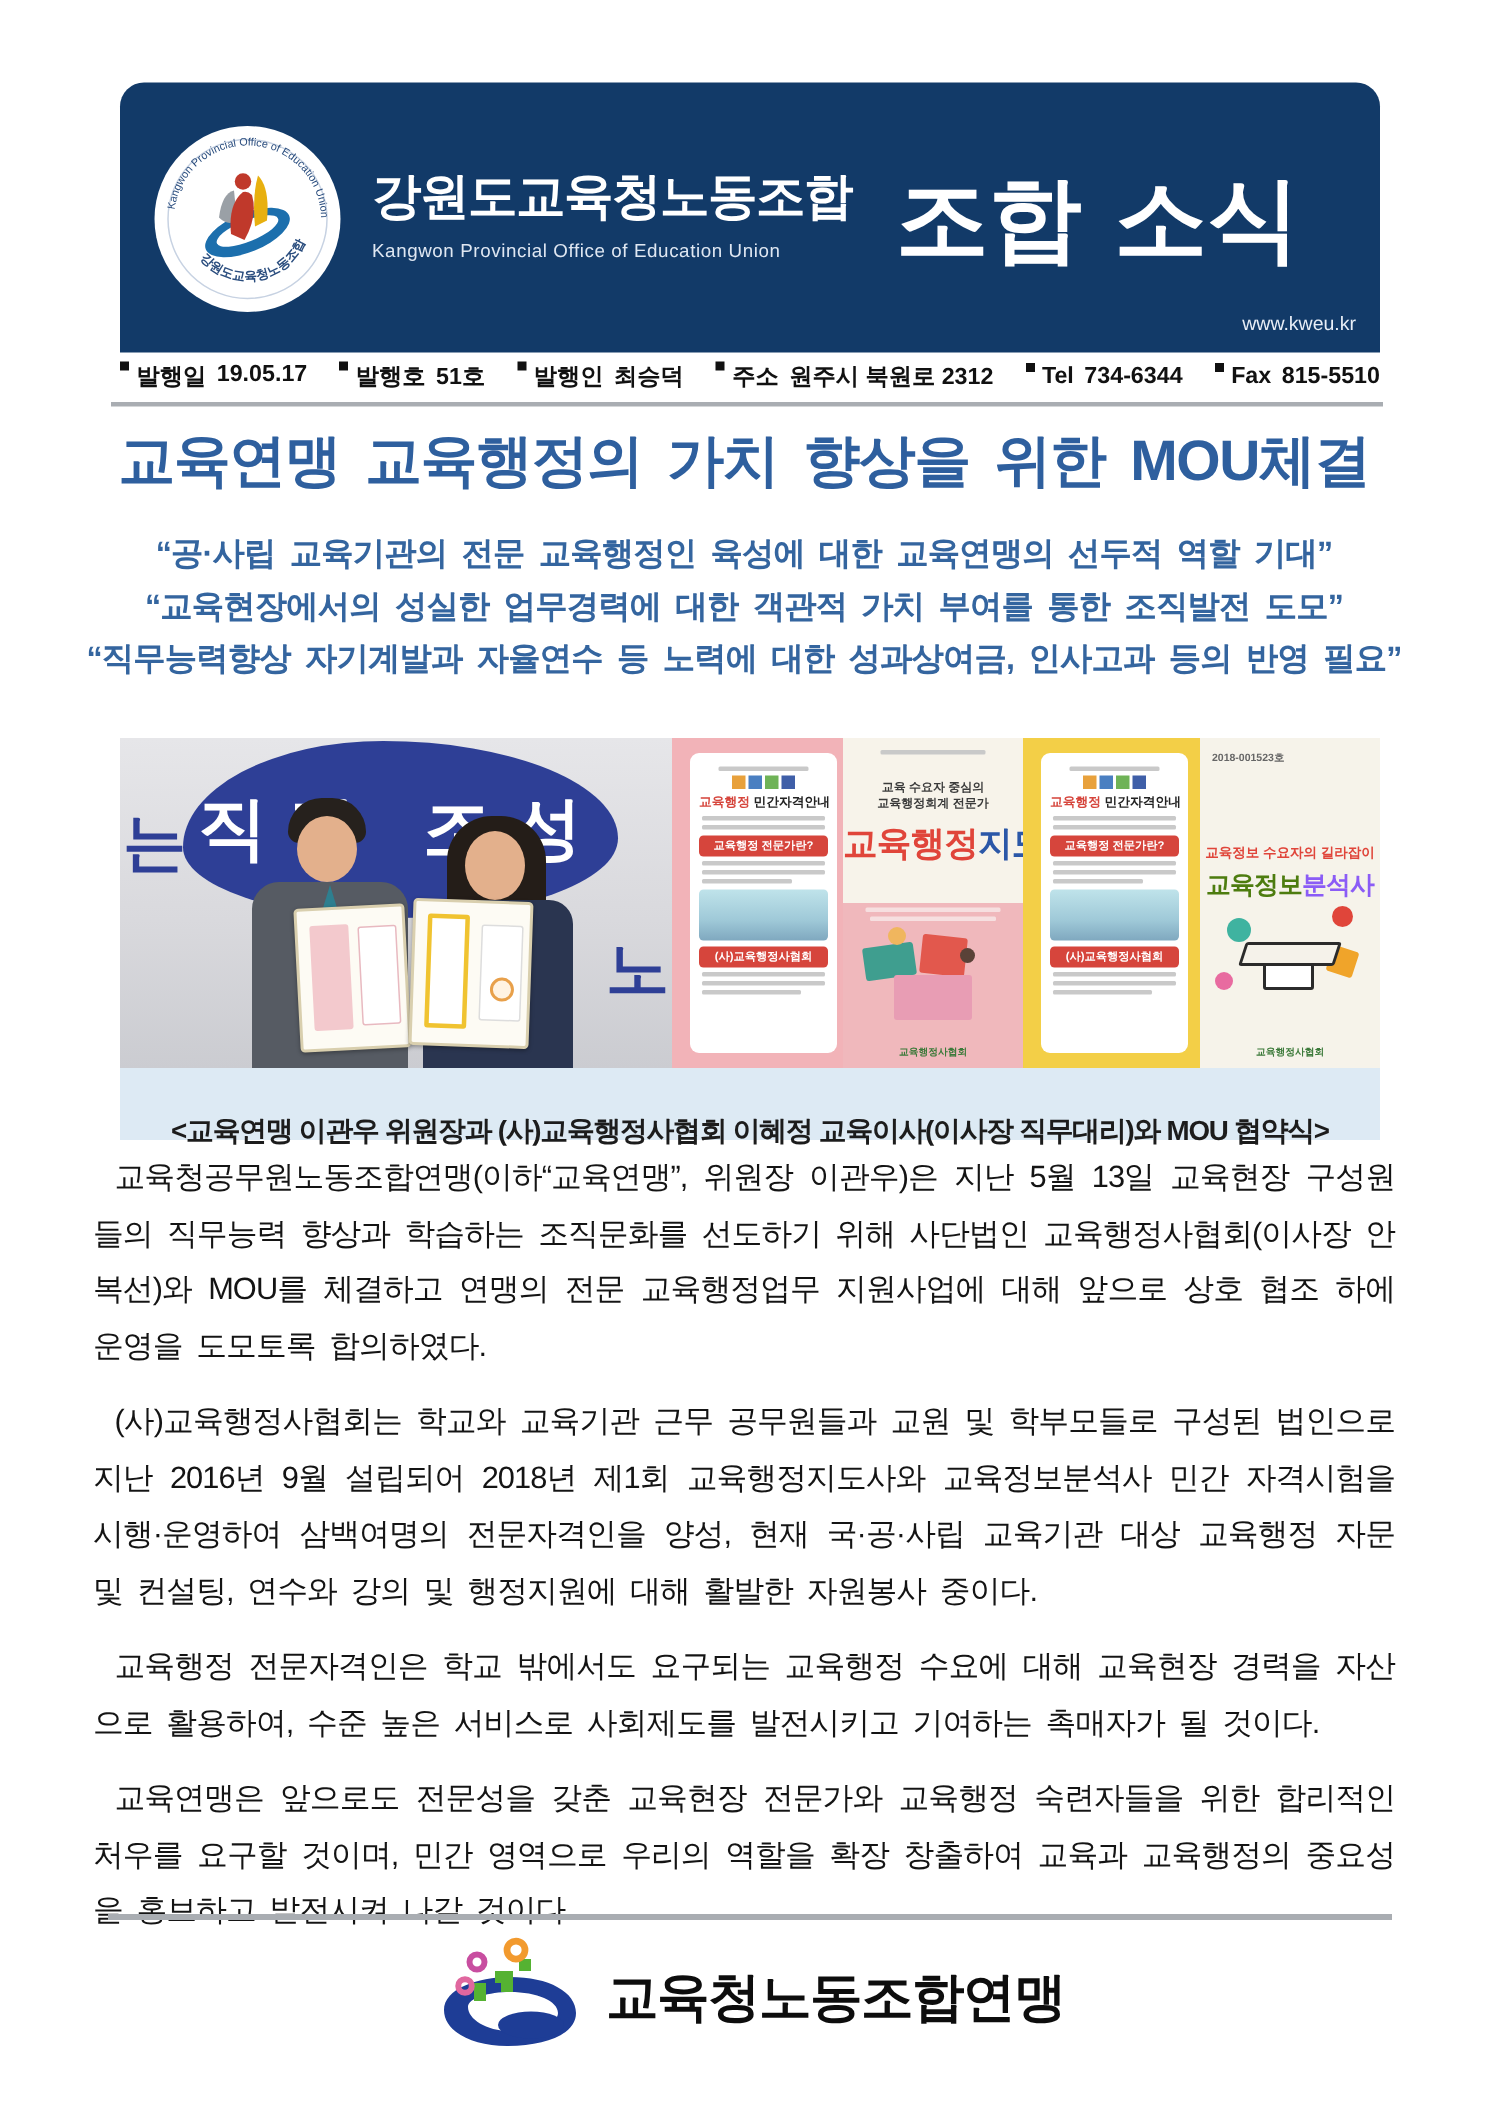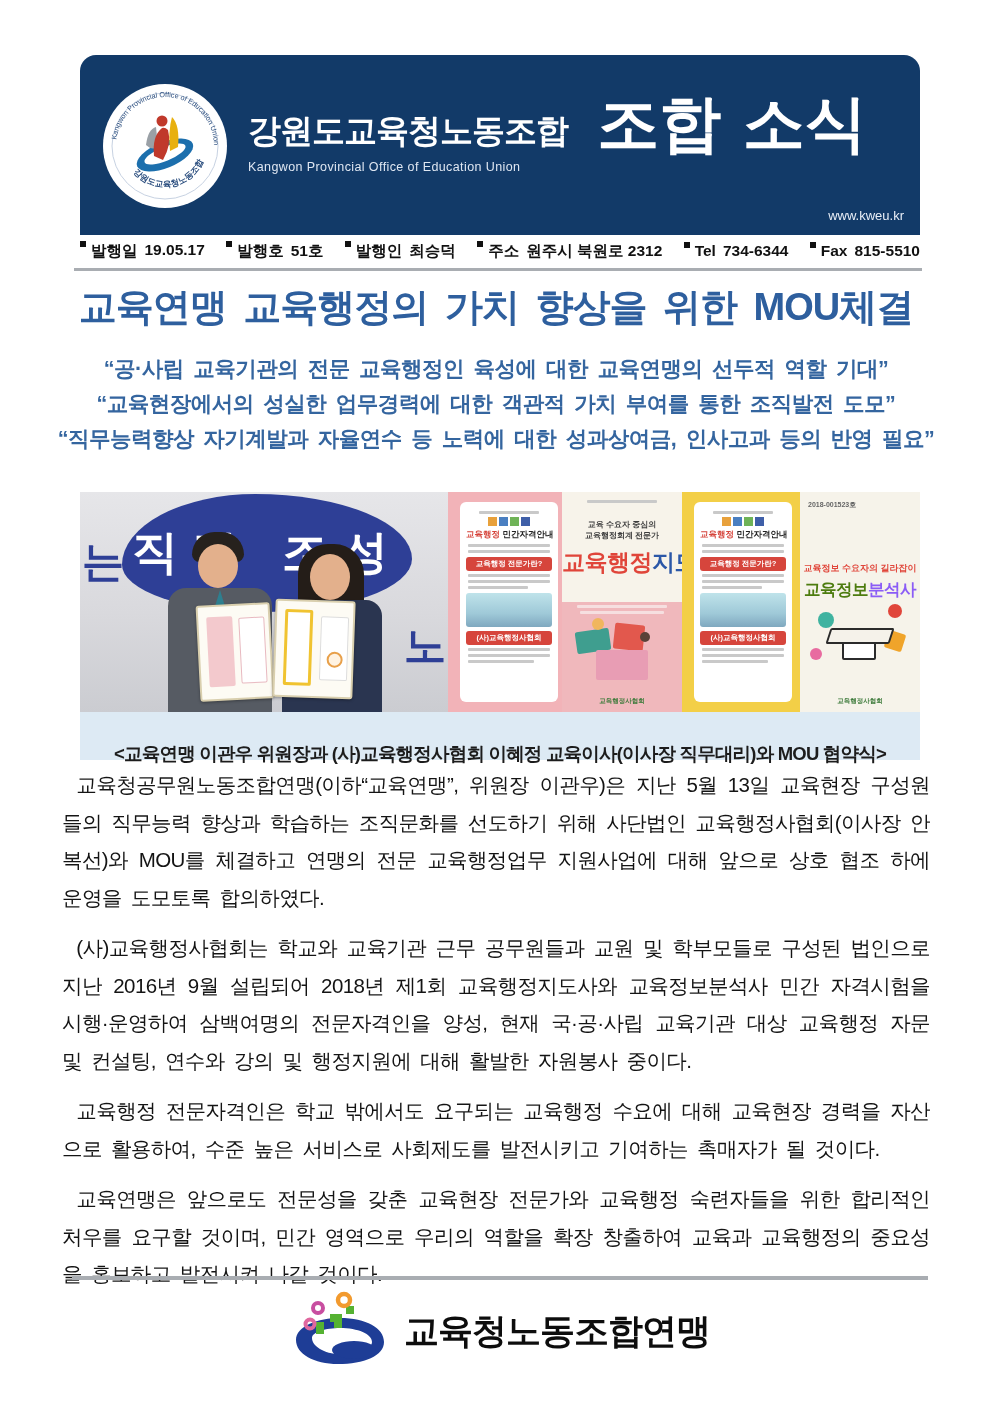--- a/index.html
+++ b/index.html
@@ -17,21 +17,21 @@
     left: 80px; top: 55px; width: 840px; height: 180px;
     background: #123a68;
     border-radius: 16px 16px 0 0;
   }
   .logo-wrap { left: 22px; top: 28px; width: 126px; height: 126px; }
   .hdr-text-col { left: 168px; top: 48px; width: 330px; }
   .hdr-slogan { color: #f0c12f; font-size: 16.5px; font-weight: bold; letter-spacing: -0.5px; }
   .hdr-org-kr { color: #ffffff; font-size: 33px; font-weight: bold; margin-top: 6px; letter-spacing: -1px; white-space: nowrap; }
   .hdr-org-en { color: #dfe7f2; font-size: 12.5px; margin-top: 6px; letter-spacing: 0.4px; white-space: nowrap; }
   .hdr-title {
-    left: 482px; top: 14px; width: 340px; height: 110px;
+    left: 482px; top: 36px; width: 340px; height: 110px;
     color: #ffffff; font-size: 62px; font-weight: bold;
     font-family: "DejaVu Serif", serif;
     text-align: center; line-height: 110px; white-space: nowrap;
   }
   .hdr-site { right: 16px; bottom: 12px; color: #e8eef7; font-size: 13px; }
 
   
   .meta-bar {
     left: 80px; top: 236px; width: 840px; height: 30px;
     display: flex; align-items: center; justify-content: space-between;

